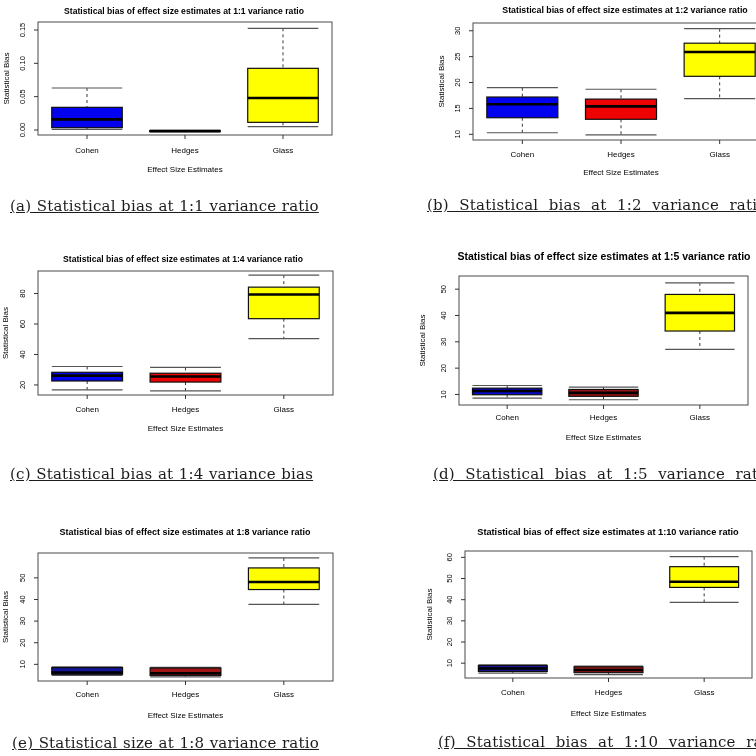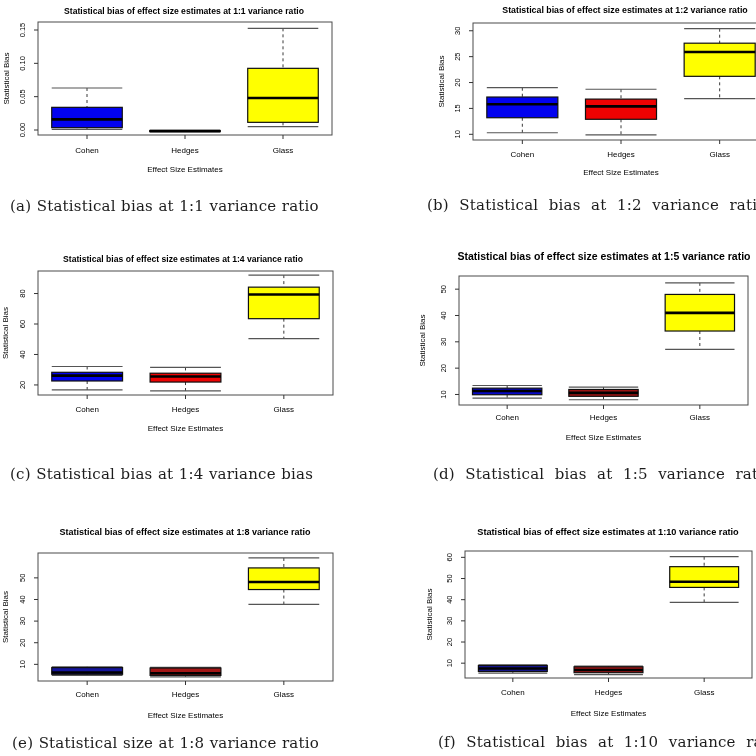--- a/index.html
+++ b/index.html
@@ -1,21 +1,21 @@
 <!DOCTYPE html>
 <html><head>
 <meta charset="utf-8">
 <style>
   html,body{margin:0;padding:0;background:#ffffff;}
   #page{position:relative;width:756px;height:756px;background:#ffffff;overflow:hidden;
         font-family:"Liberation Sans",sans-serif;}
   .chart-block{position:absolute;margin:0;padding:0;}
   .chart-block svg{display:block;overflow:hidden;}
   .caption{position:absolute;font-family:"DejaVu Serif","Liberation Serif",serif;
-           font-size:15px;color:#1c1c1c;white-space:nowrap;letter-spacing:0.2px;}
+           font-size:15px;color:#1c1c1c;white-space:nowrap;letter-spacing:0.2px;text-decoration:underline;}
   .caption.wide{word-spacing:5.5px;}
   .caption.narrow{word-spacing:0.5px;}
 </style>
 </head>
 <body>
 
 <div id="page">
 
   <figure class="chart-block" style="left:0;top:0">
     <svg width="378" height="190" viewBox="0 0 378 190">

